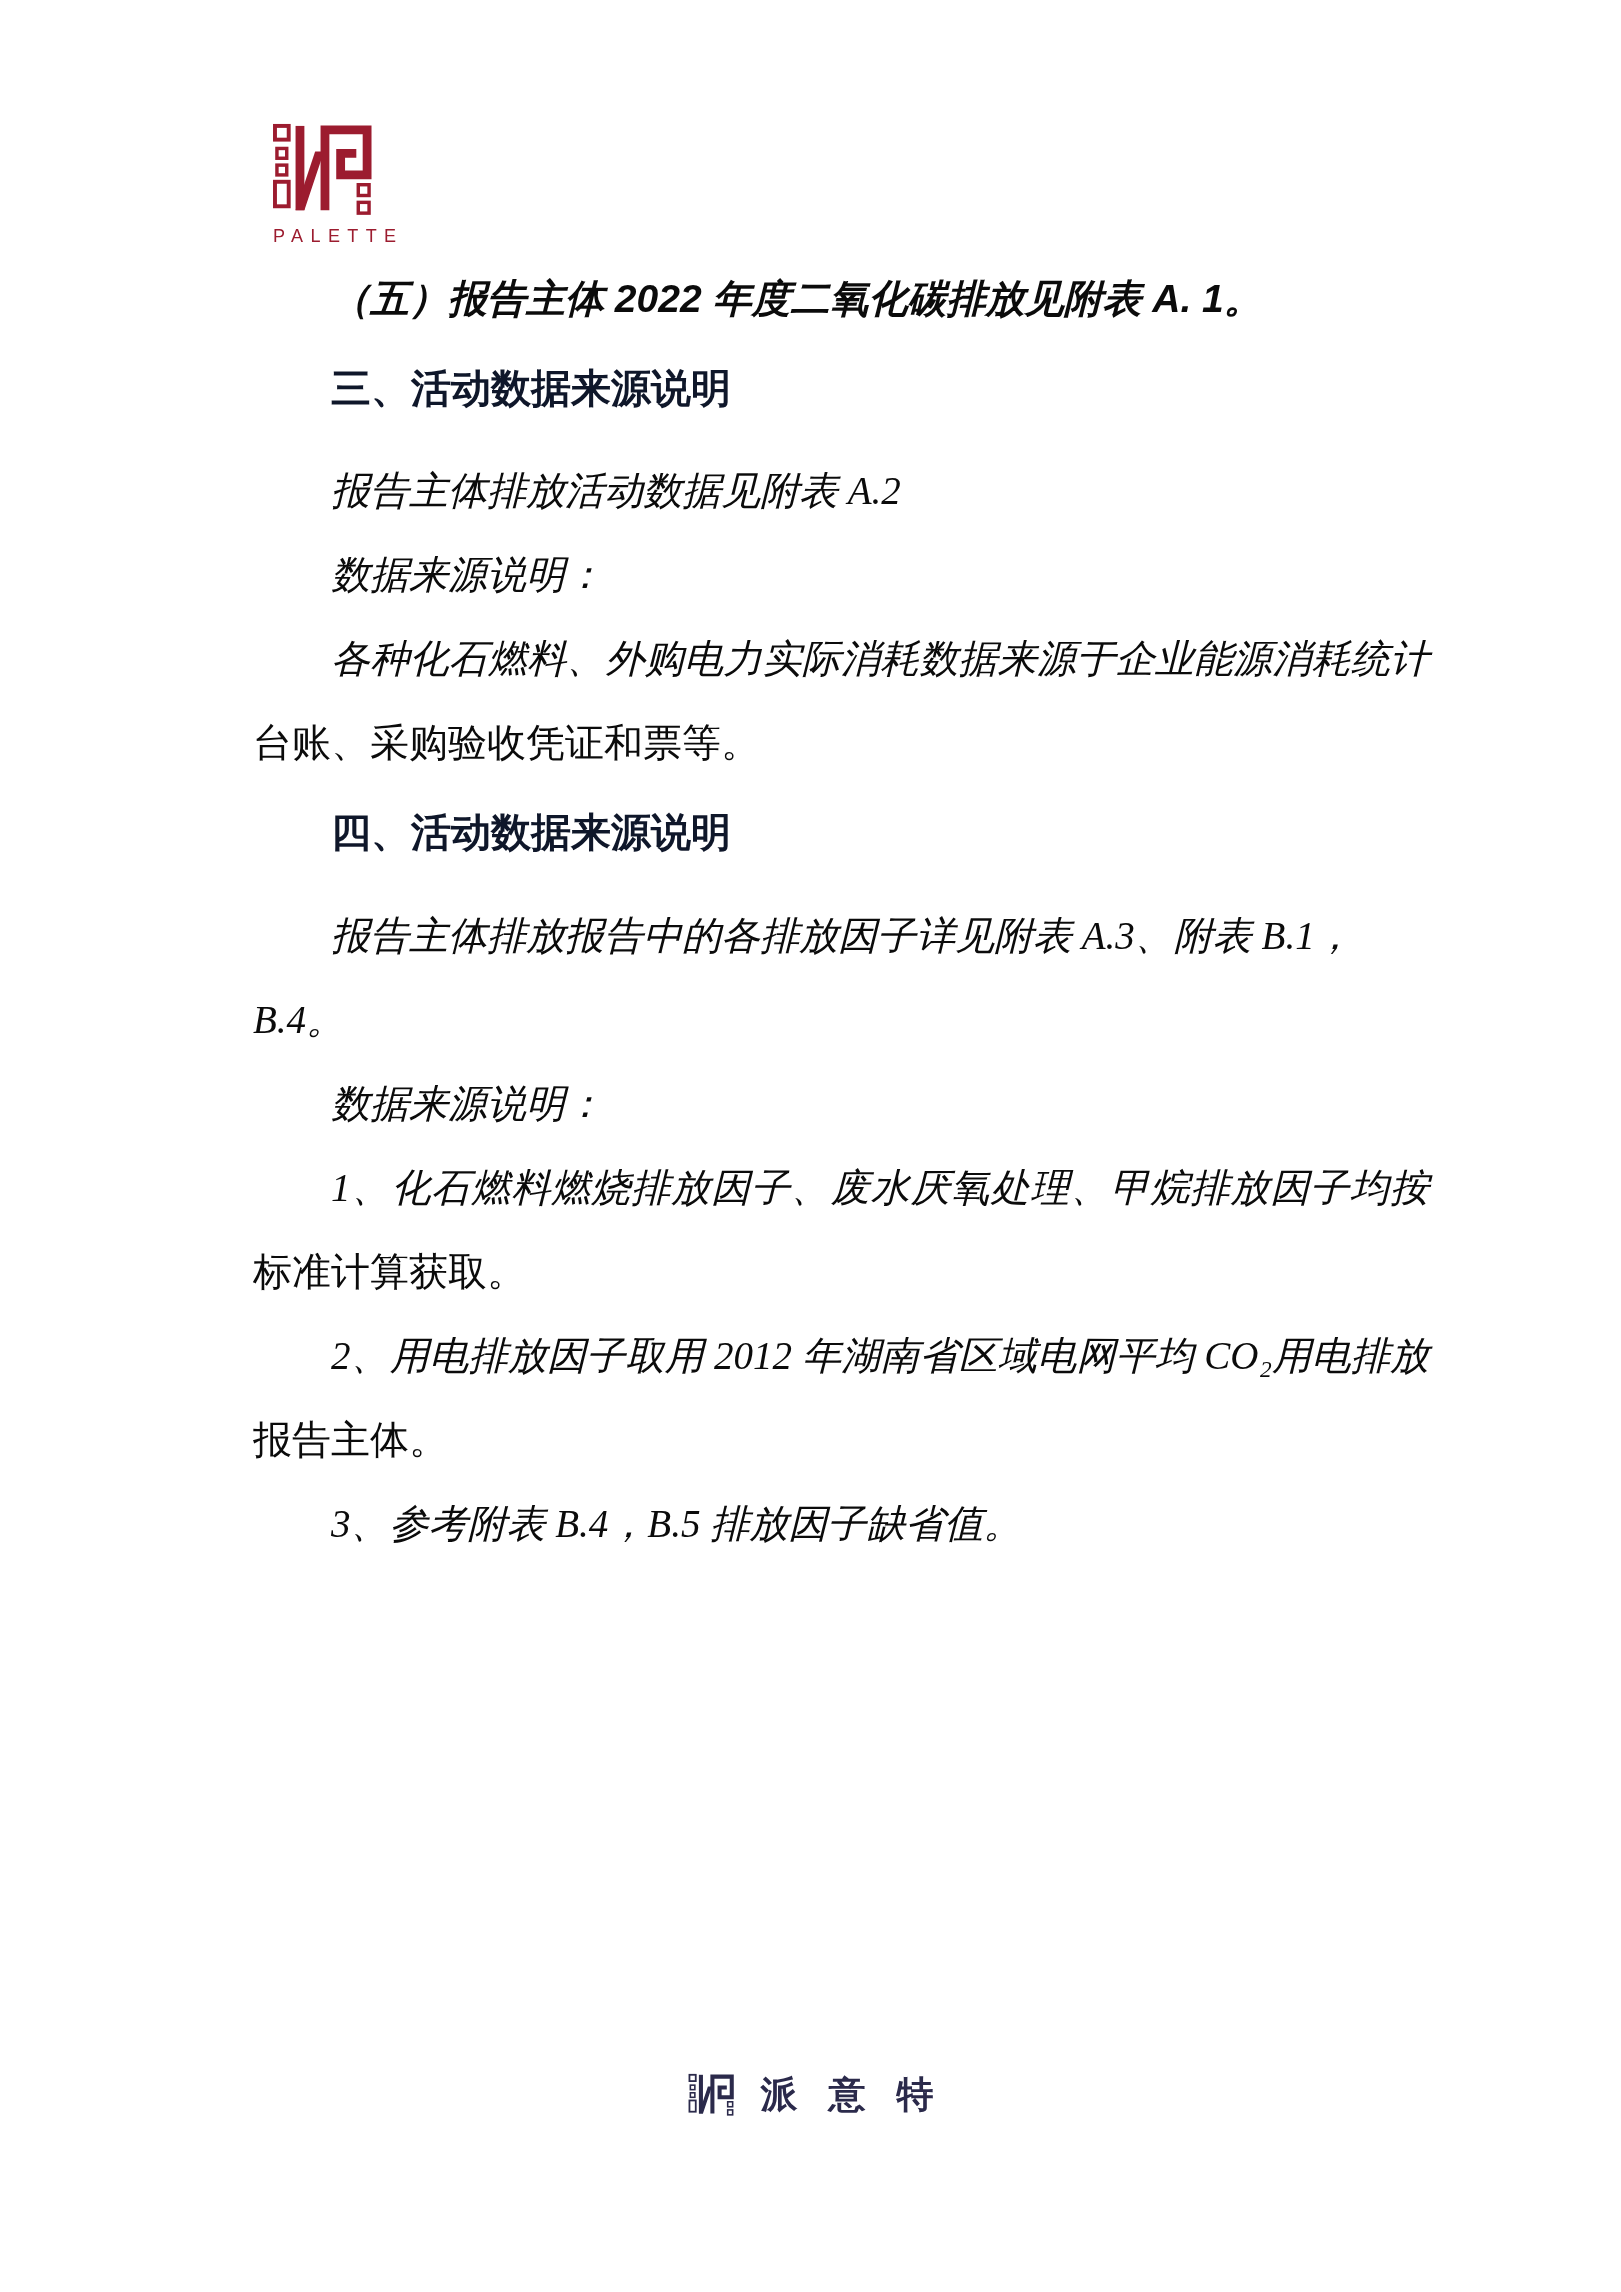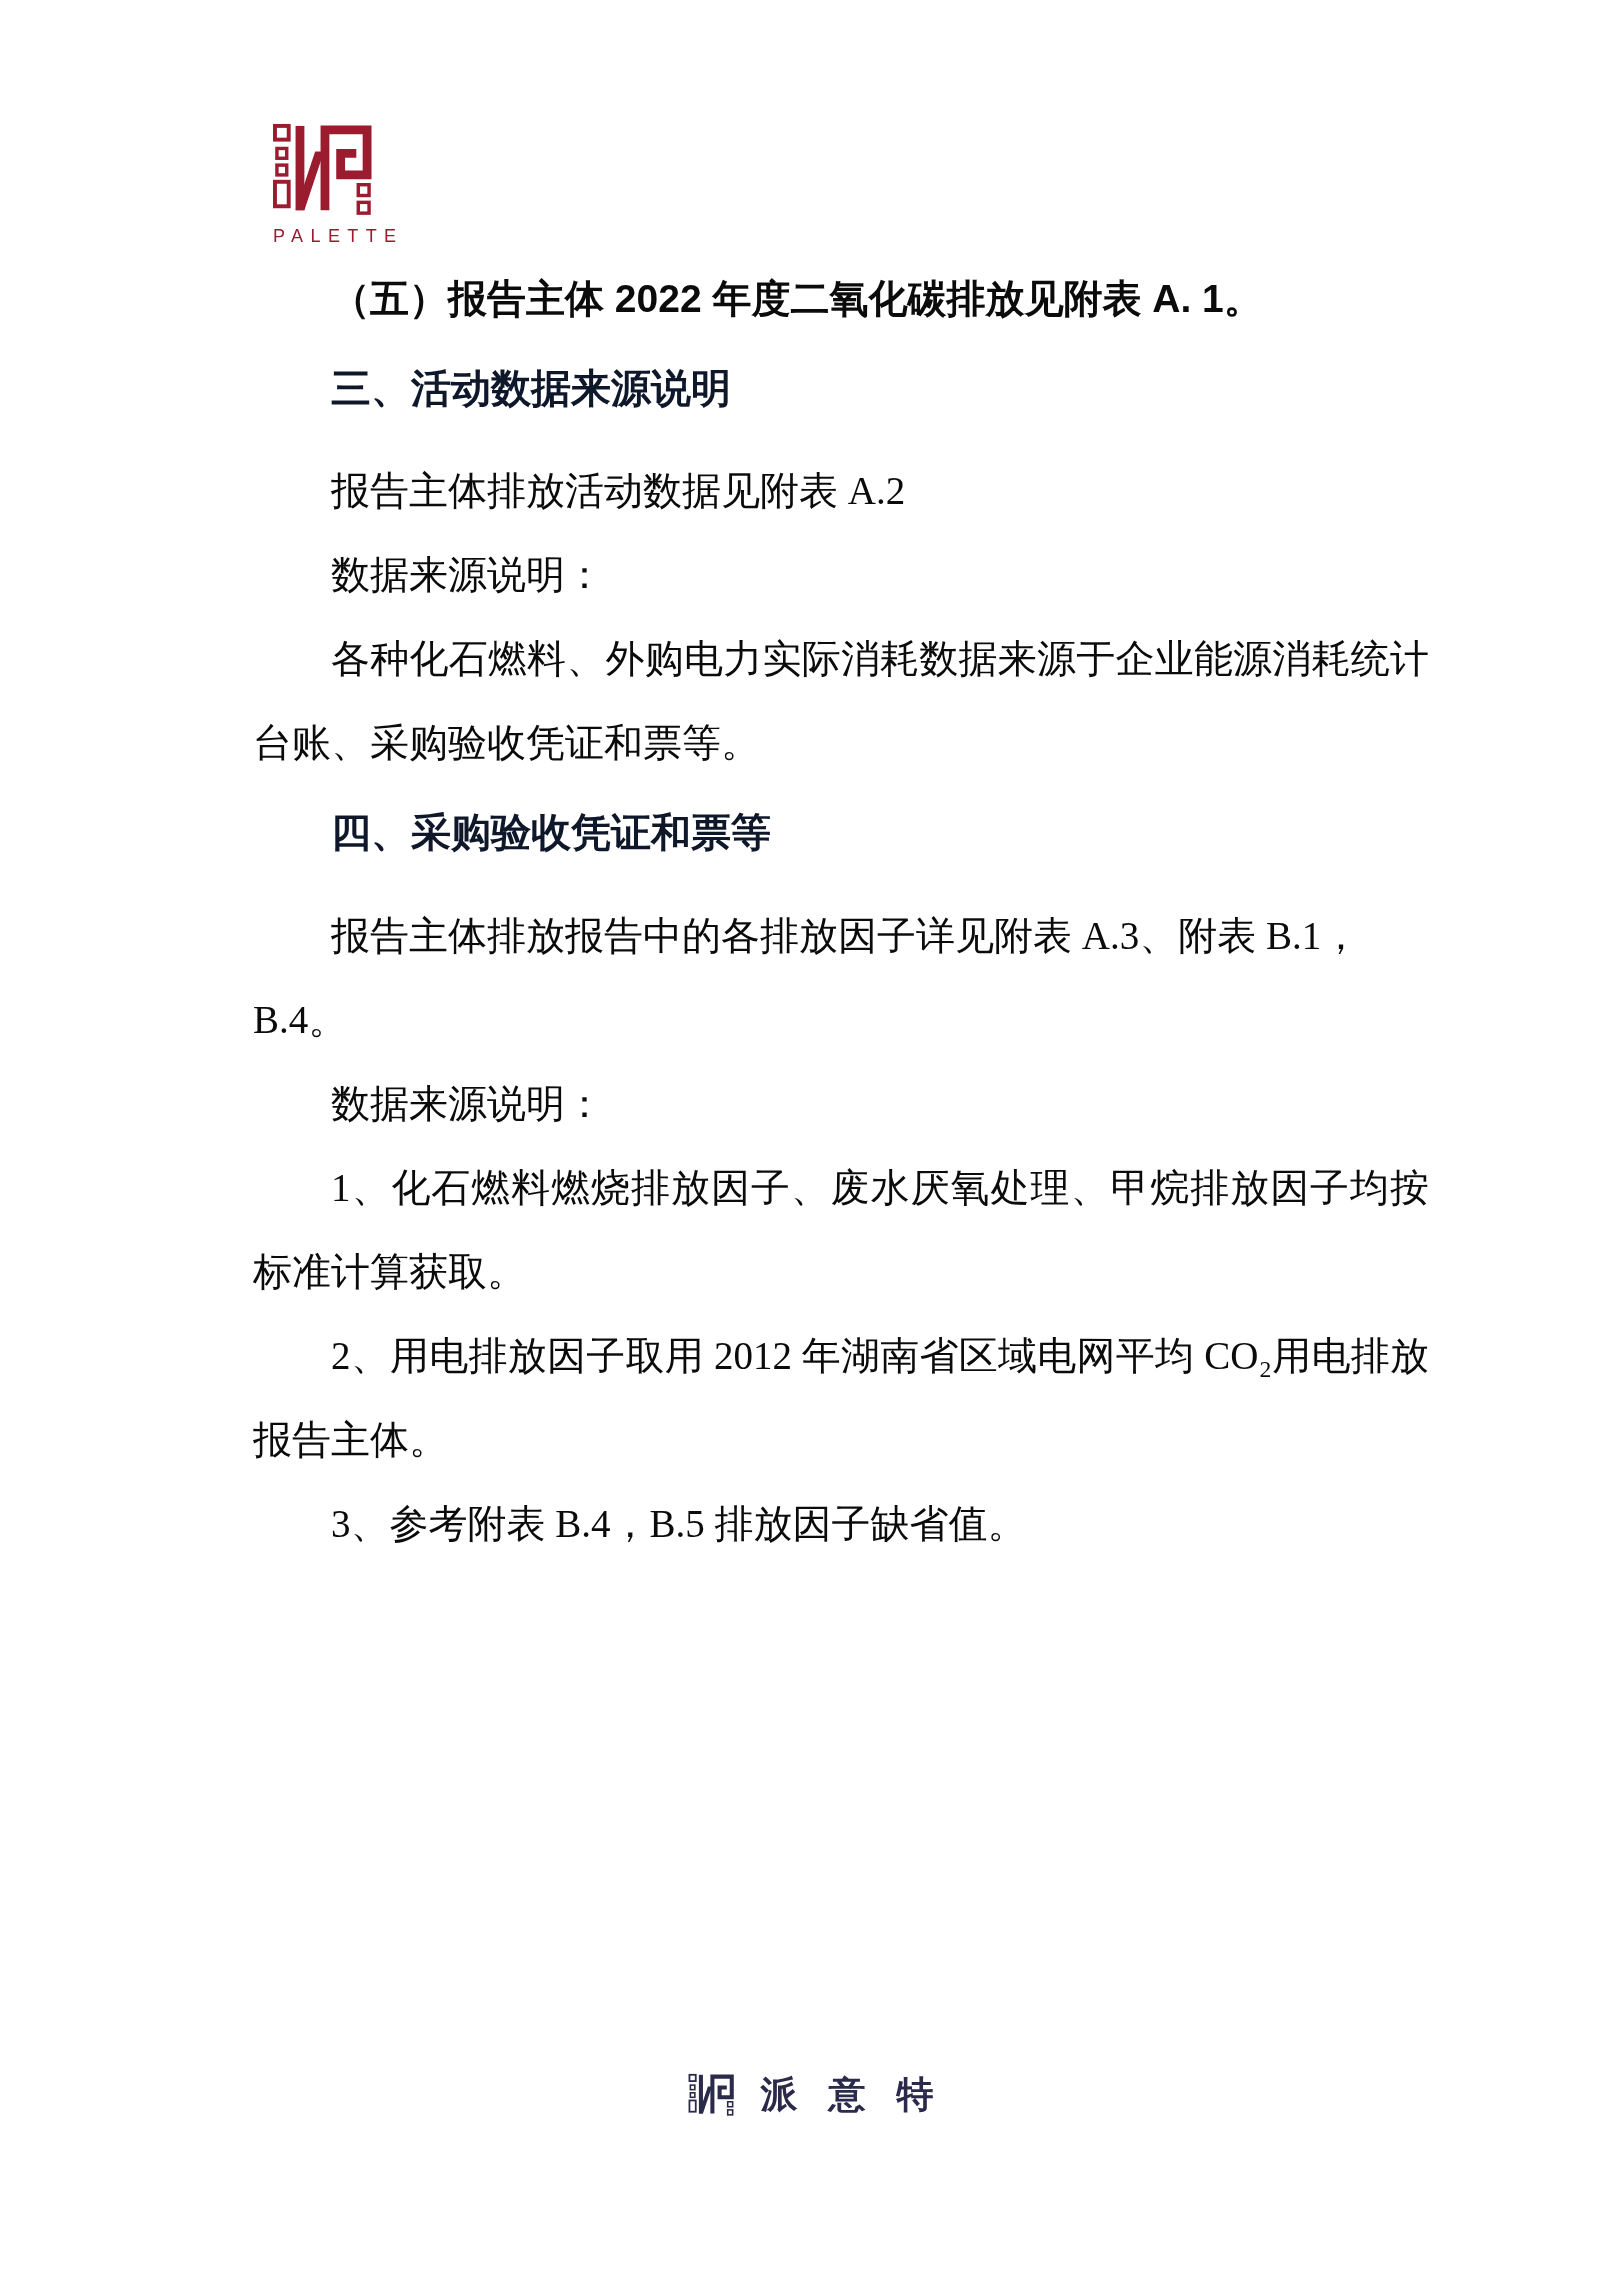--- a/index.html
+++ b/index.html
@@ -42,21 +42,21 @@
   .line, .heading { margin: 0; }
   .line {
     font-size: 39px;
     line-height: 84px;
     color: #0b0b0b;
     white-space: normal;
   }
   .serif { font-family: "Liberation Serif", "DejaVu Serif", serif; }
   .sans  { font-family: "Liberation Sans", "DejaVu Sans", sans-serif; }
   .strong { font-weight: 700; }
-  .indent { text-indent: 78px; }
+  .indent { text-indent: 78px; font-style: italic; }
   .fill { text-align: justify; text-align-last: justify; }
   .heading {
     font-family: "Liberation Sans", "DejaVu Sans", sans-serif;
     font-weight: 700;
     font-size: 40px;
     line-height: 84px;
     color: #0f172a;
     text-indent: 78px;
     margin: 4.9px 0 19.6px 0;
   }
@@ -123,21 +123,21 @@
 
     <p class="line serif indent">报告主体排放活动数据见附表 A.2</p>
 
     <p class="line serif indent">数据来源说明：</p>
 
     <div class="para">
       <p class="line serif indent fill">各种化石燃料、外购电力实际消耗数据来源于企业能源消耗统计</p>
       <p class="line serif">台账、采购验收凭证和票等。</p>
     </div>
 
-    <h2 class="heading">四、采购验收凭证和票等</h2>
+    <h2 class="heading">四、活动数据来源说明</h2>
 
     <p class="line serif indent">报告主体排放报告中的各排放因子详见附表 A.3、附表 B.1，B.4。</p>
 
     <p class="line serif indent">数据来源说明：</p>
 
     <div class="para">
       <p class="line serif indent fill">1、化石燃料燃烧排放因子、废水厌氧处理、甲烷排放因子均按</p>
       <p class="line serif">标准计算获取。</p>
     </div>
 

